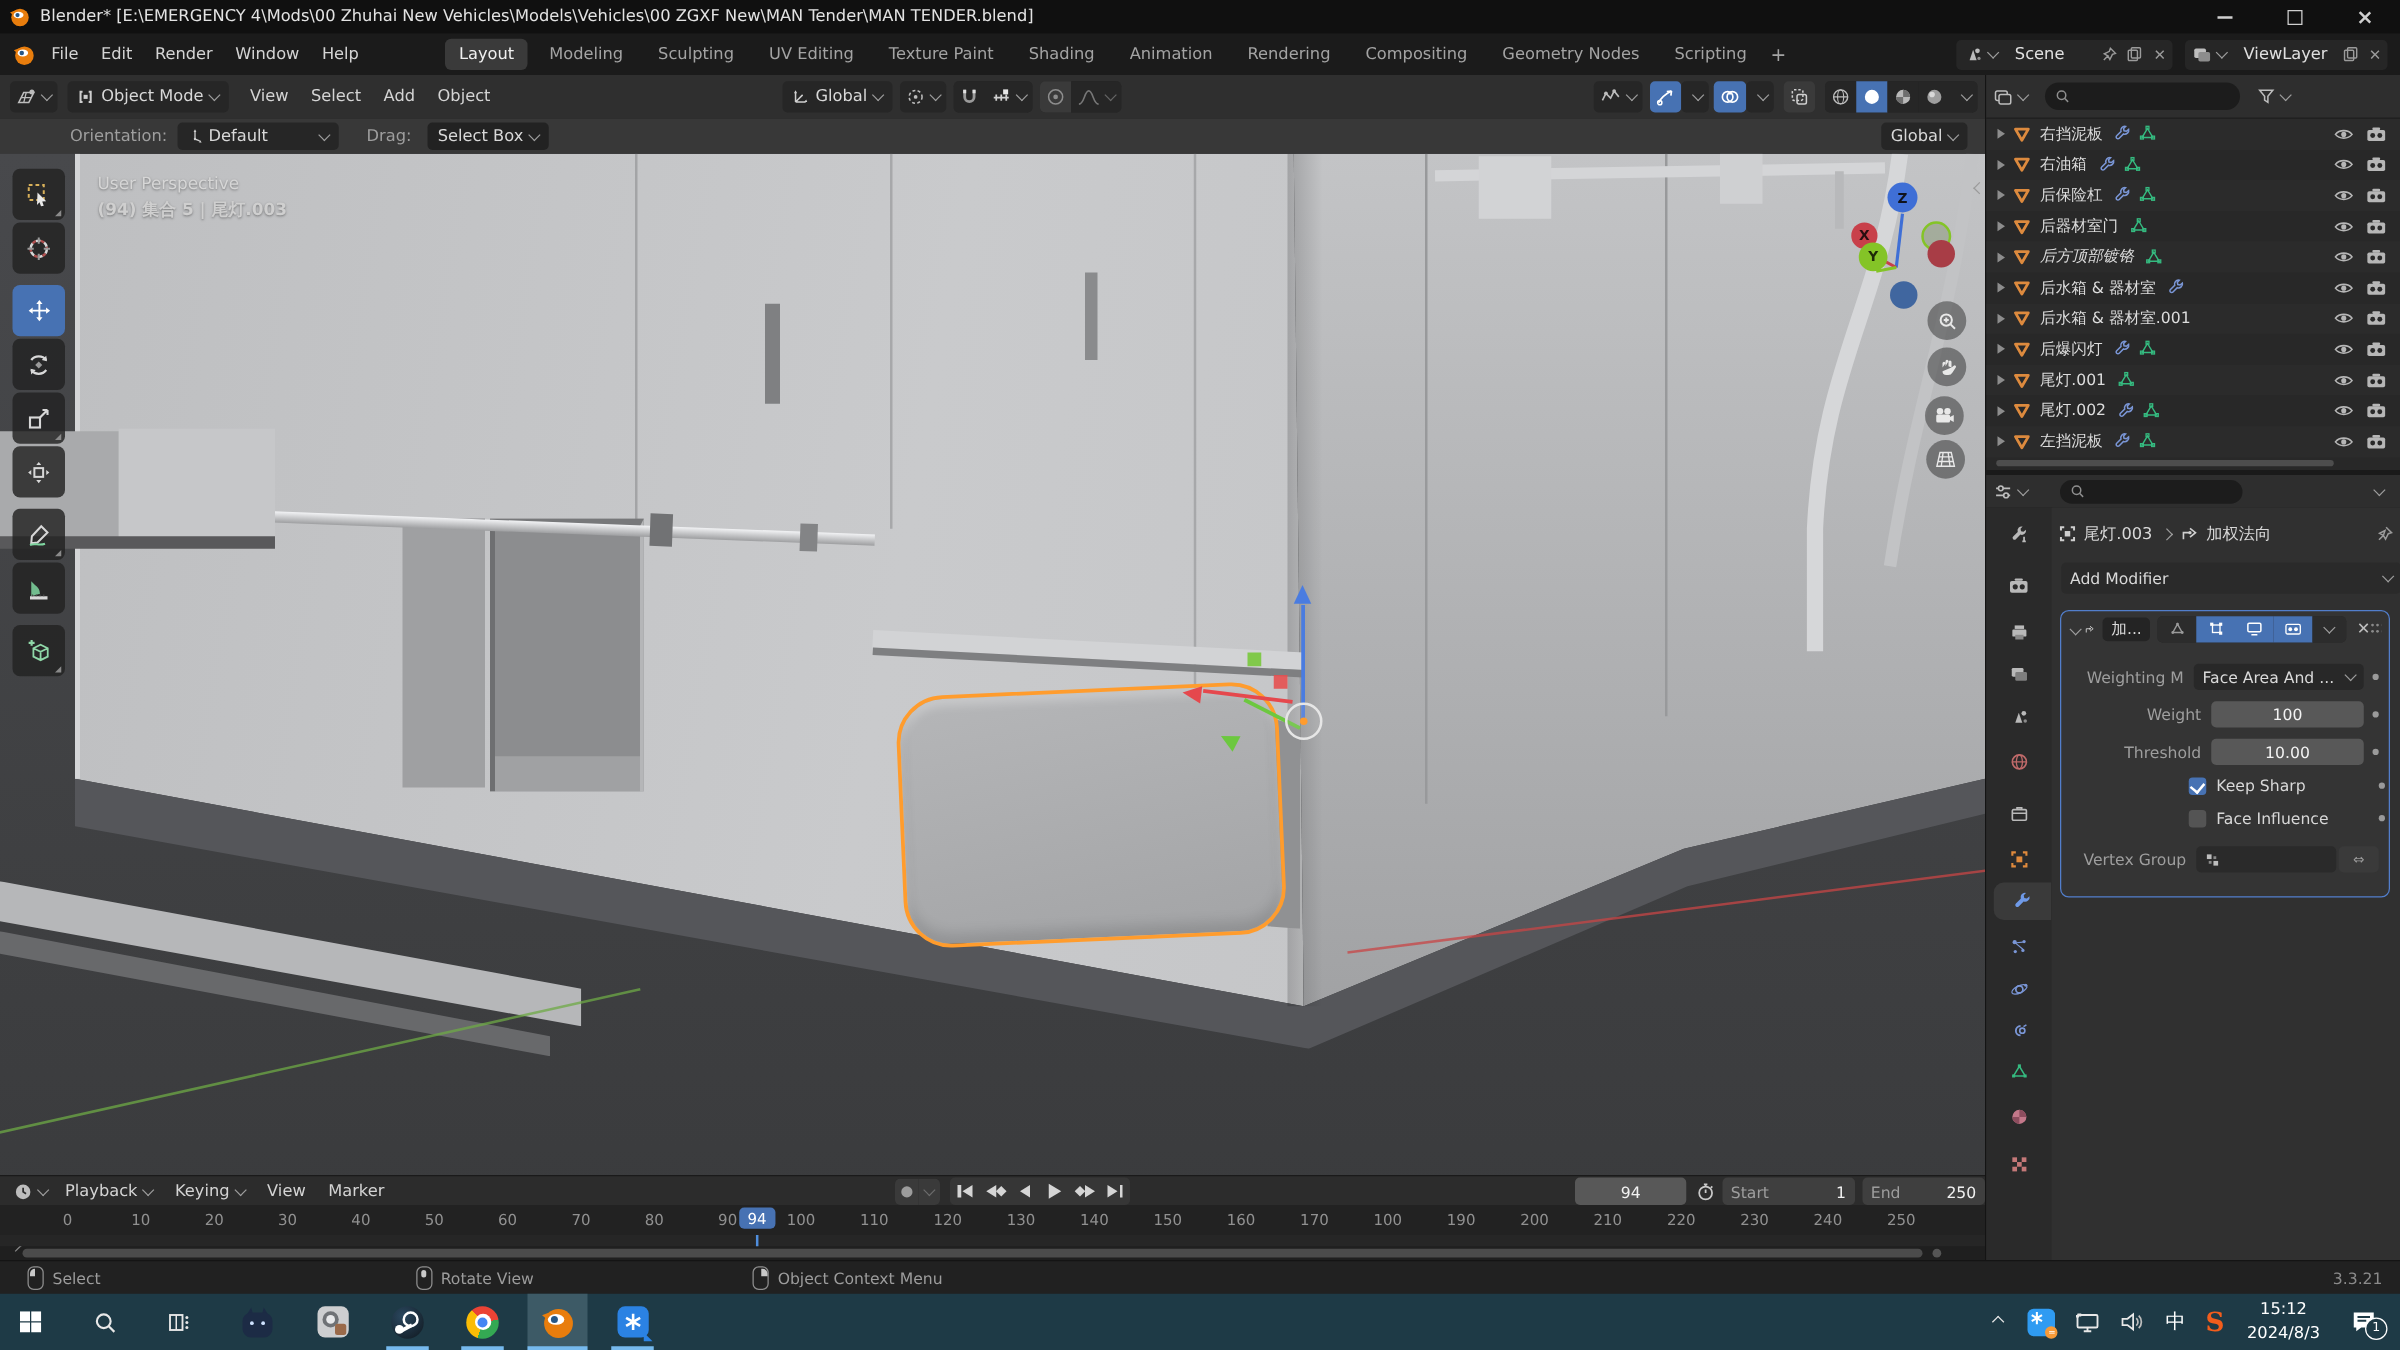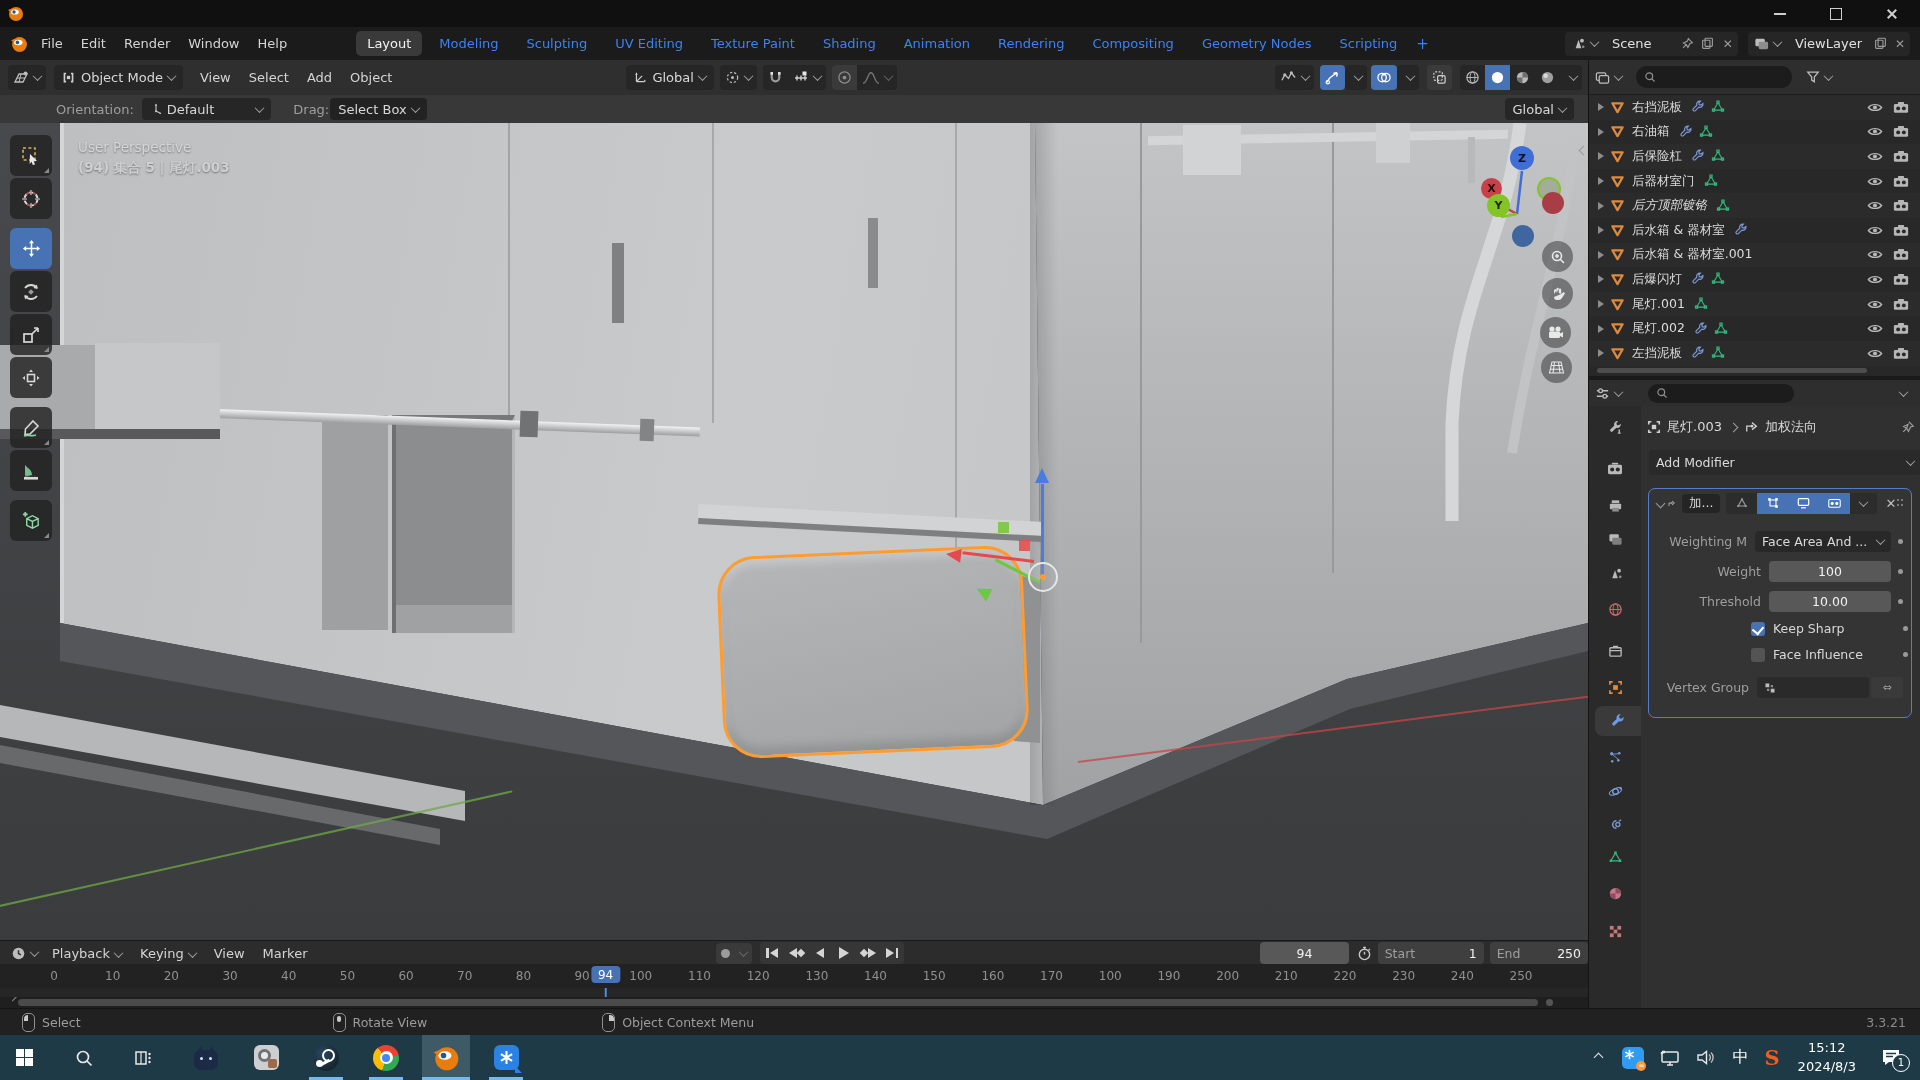--- a/index.html
+++ b/index.html
@@ -19,21 +19,21 @@
   .wctrl{margin-left:auto;display:flex;height:100%;}
   .wctrl>div{width:56px;display:flex;align-items:center;justify-content:center;color:#cfcfcf;}
   .glyph-min{width:12px;height:2px;background:#cfcfcf;}
   .glyph-max{width:10px;height:10px;border:1.5px solid #cfcfcf;}
   .glyph-close{position:relative;width:12px;height:12px;}
   .glyph-close::before,.glyph-close::after{content:'';position:absolute;left:5px;top:0;width:1.8px;height:12px;background:#cfcfcf;}
   .glyph-close::before{transform:rotate(45deg);} .glyph-close::after{transform:rotate(-45deg);}
   
   .menubar{left:0;top:27px;width:1920px;height:33px;background:#1b1b1b;display:flex;align-items:center;border-bottom:1px solid #101010;}
   .menu-item{padding:4px 9px;color:#d4d4d4;border-radius:4px;white-space:nowrap;}
-  .ws-tab{padding:5px 11px;color:#3b82f6;border-radius:5px;white-space:nowrap;font-size:13px;}
+  .ws-tab{padding:5px 11px;color:#a3a3a3;border-radius:5px;white-space:nowrap;font-size:13px;}
   .ws-tab.active{background:#3a3a3a;color:#f0f0f0;}
   .idblock{display:flex;align-items:center;background:#262626;border-radius:4px;height:24px;margin-left:10px;}
   .idblock .seg{display:flex;align-items:center;padding:0 6px;height:100%;}
   .idblock .name{color:#e0e0e0;padding:0 8px;min-width:58px;}
   .small-btn{display:flex;align-items:center;justify-content:center;width:20px;height:100%;color:#9b9b9b;}
   
   .vph{left:0;top:60px;width:1588px;height:35px;background:#2f2f2f;display:flex;align-items:center;border-bottom:1px solid #232323;}
   .widget{display:flex;align-items:center;background:#262626;border-radius:4px;height:25px;padding:0 8px;white-space:nowrap;}
   .hbtn{display:flex;align-items:center;justify-content:center;height:25px;padding:0 5px;background:#262626;border-radius:4px;}
   .hbtn.on{background:#4772b3;color:#fff;}
@@ -113,20 +113,21 @@
 
   <div class="abs titlebar">
     <span style="margin-left:7px;">
       <svg width="17" height="17" viewBox="0 0 17 17">
           <circle cx="9" cy="9" r="7" fill="#e87d0d"></circle>
           <ellipse cx="7.8" cy="7" rx="4" ry="2.6" fill="#fff"></ellipse>
           <circle cx="7" cy="7" r="1.7" fill="#265787"></circle>
           <path d="M1 5 L6 3 L3.5 7 Z" fill="#e87d0d"></path>
         </svg>
     </span>
+    <span class="title-text">Blender* [E:\EMERGENCY 4\Mods\00 Zhuhai New Vehicles\Models\Vehicles\00 ZGXF New\MAN Tender\MAN TENDER.blend]</span>
     <div class="wctrl">
       <div>
           <span class="glyph-min"></span>
         </div>
       <div>
           <span class="glyph-max"></span>
         </div>
       <div>
           <span class="glyph-close"></span>
         </div>
@@ -348,21 +349,21 @@
     <span class="widget" style="margin-left:8px;height:22px;">
       <svg width="12" height="12" viewBox="0 0 16 16" style="margin-right:5px;">
           <path d="M8 2 v9 M8 11 l5 2" stroke="#cfcfcf" stroke-width="1.4" fill="none"></path>
           <path d="M6.5 3.5 L8 0.5 L9.5 3.5 Z M12 14.5 L15 14.8 L13.8 12.2 Z" fill="#cfcfcf"></path>
           <circle cx="8" cy="11" r="1.3" fill="#cfcfcf"></circle>
         </svg>
       <span>Default</span>
       <span class="chev dim" style="margin-left:42px;"></span>
     </span>
     <span class="dim" style="margin-left:22px;">Drag:</span>
-    <span class="widget" style="margin-left:1px;height:22px;background:#222;justify-content:flex-end;">
+    <span class="widget" style="margin-left:13px;height:22px;background:#222;justify-content:flex-end;">
       <span>Select Box</span>
         <span class="chev dim"></span>
     </span>
     <span class="widget" style="margin-left:auto;margin-right:14px;height:22px;">
       <span>Global</span>
         <span class="chev dim"></span>
     </span>
   </div>
 
   <div class="abs canvas">

